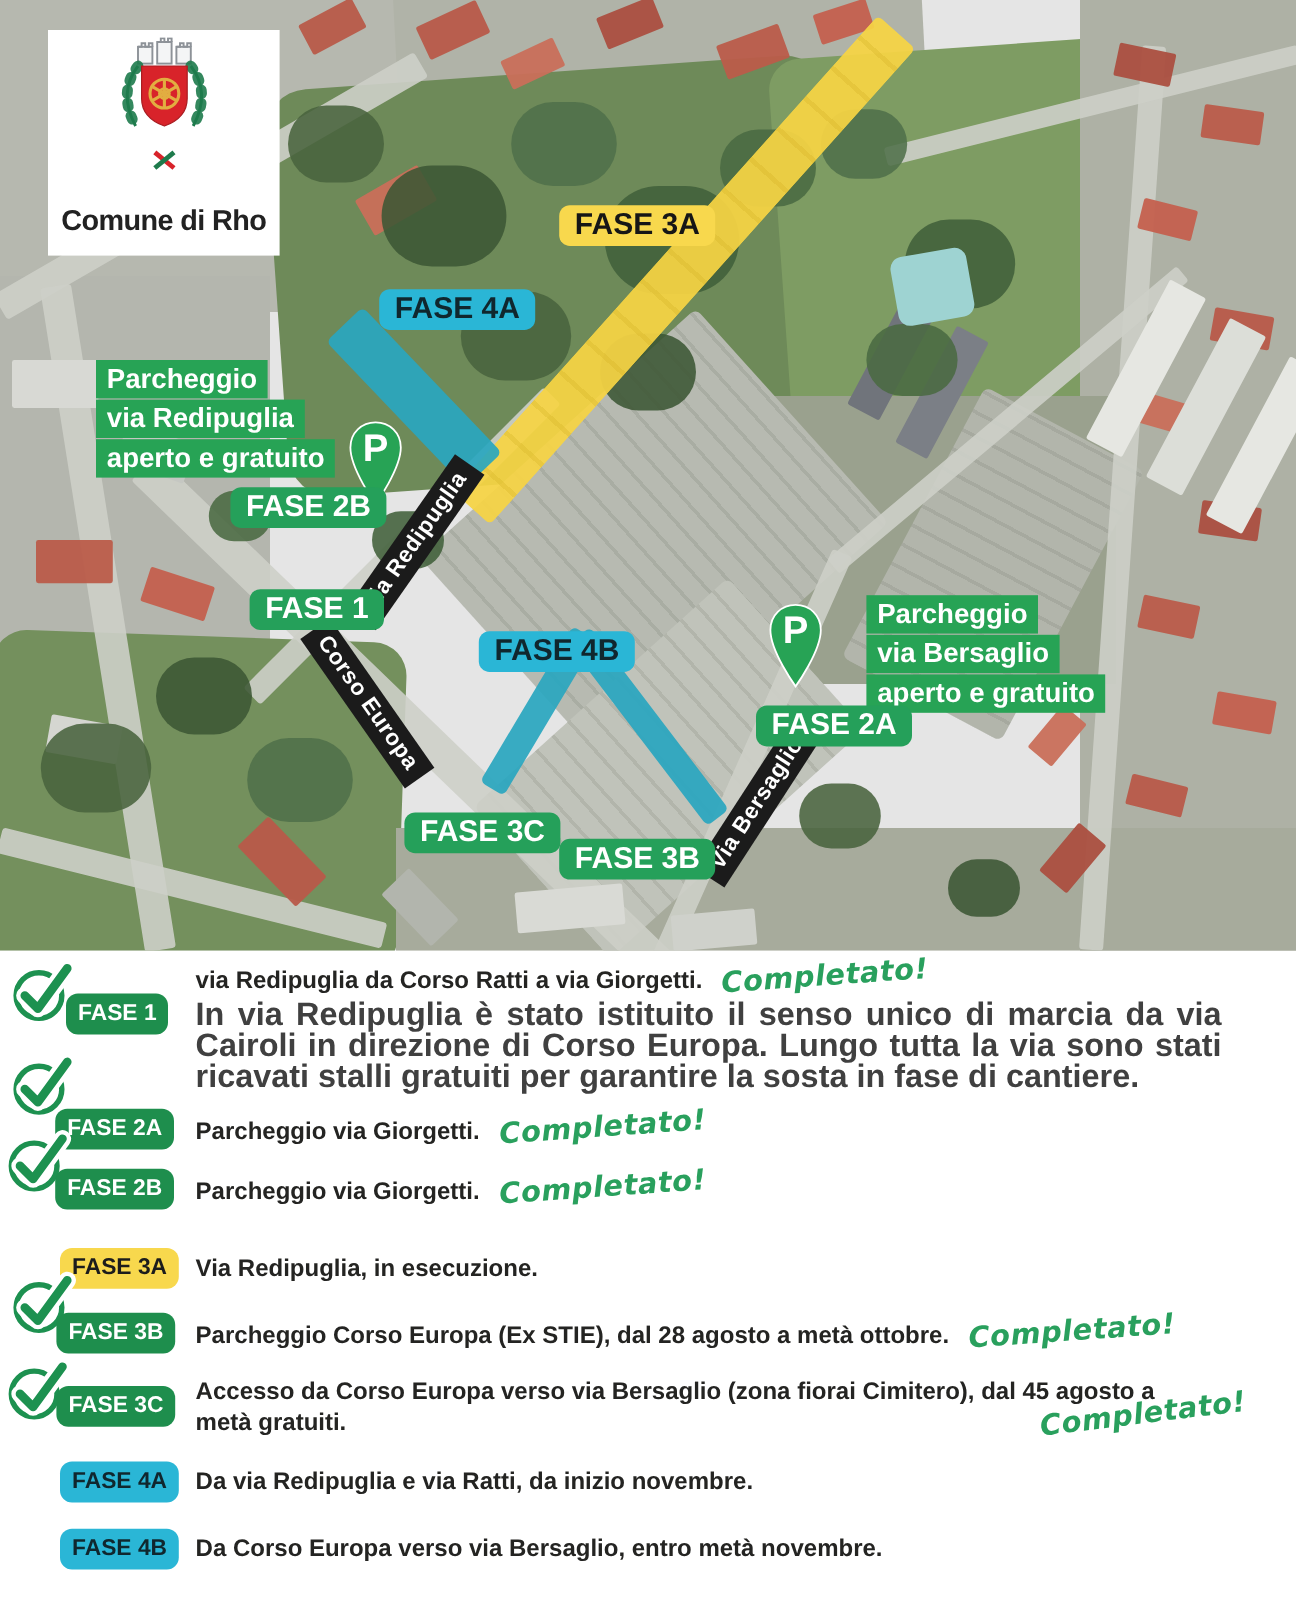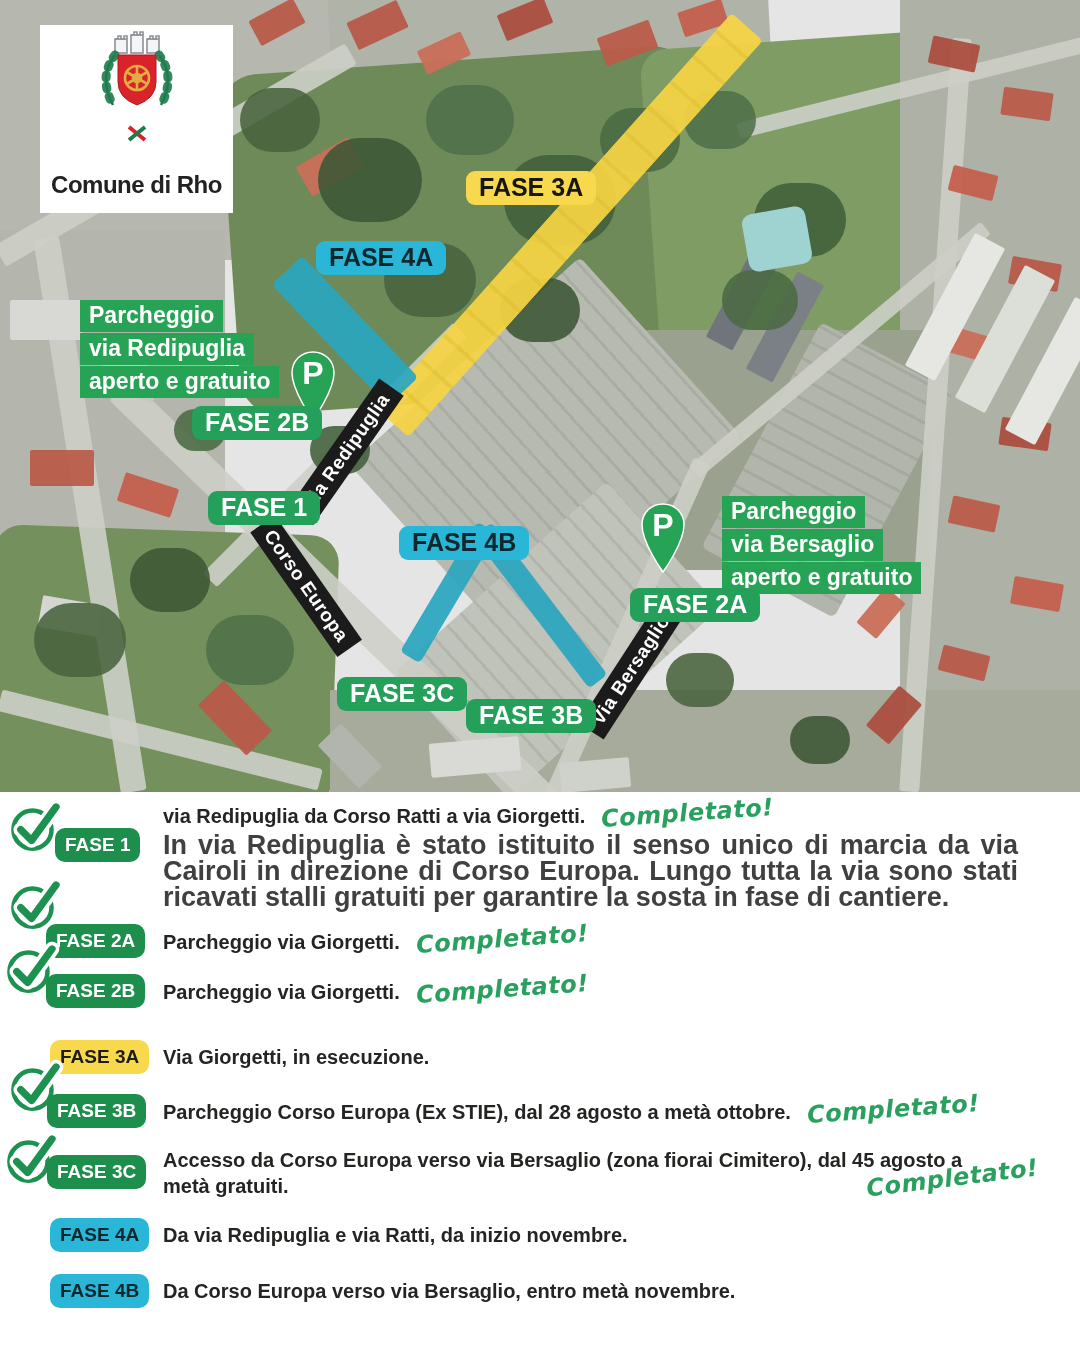--- a/index.html
+++ b/index.html
@@ -261,21 +261,21 @@
       <path d="M14 33 L26 45 L53 8" fill="none" stroke="#1d9150" stroke-width="8" stroke-linecap="round" stroke-linejoin="round"></path>
     </svg>
     <span class="lbadge green" style="left:46px; top:34px;">FASE 2B</span>
     <div class="ltext" style="top:38px;">
       <span>Parcheggio via Giorgetti.</span><span class="done">Completato!</span>
     </div>
   </div>
 
   <div class="lrow" style="top:1040px;">
     <span class="lbadge yellow" style="left:50px; top:0px;">FASE 3A</span>
-    <div class="ltext" style="top:4px;">Via Giorgetti, in esecuzione.</div>
+    <div class="ltext" style="top:4px;">Via Redipuglia, in esecuzione.</div>
   </div>
 
   <div class="lrow" style="top:1056px;">
     <svg class="check" style="left:8px; top:2px;" viewBox="0 0 64 58">
       <circle cx="27" cy="33" r="21" fill="none" stroke="#1d9150" stroke-width="5"></circle>
       <path d="M14 33 L26 45 L53 8" fill="none" stroke="#ffffff" stroke-width="16" stroke-linecap="round" stroke-linejoin="round"></path>
       <path d="M14 33 L26 45 L53 8" fill="none" stroke="#1d9150" stroke-width="8" stroke-linecap="round" stroke-linejoin="round"></path>
     </svg>
     <span class="lbadge green" style="left:47px; top:38px;">FASE 3B</span>
     <div class="ltext" style="top:42px;">

